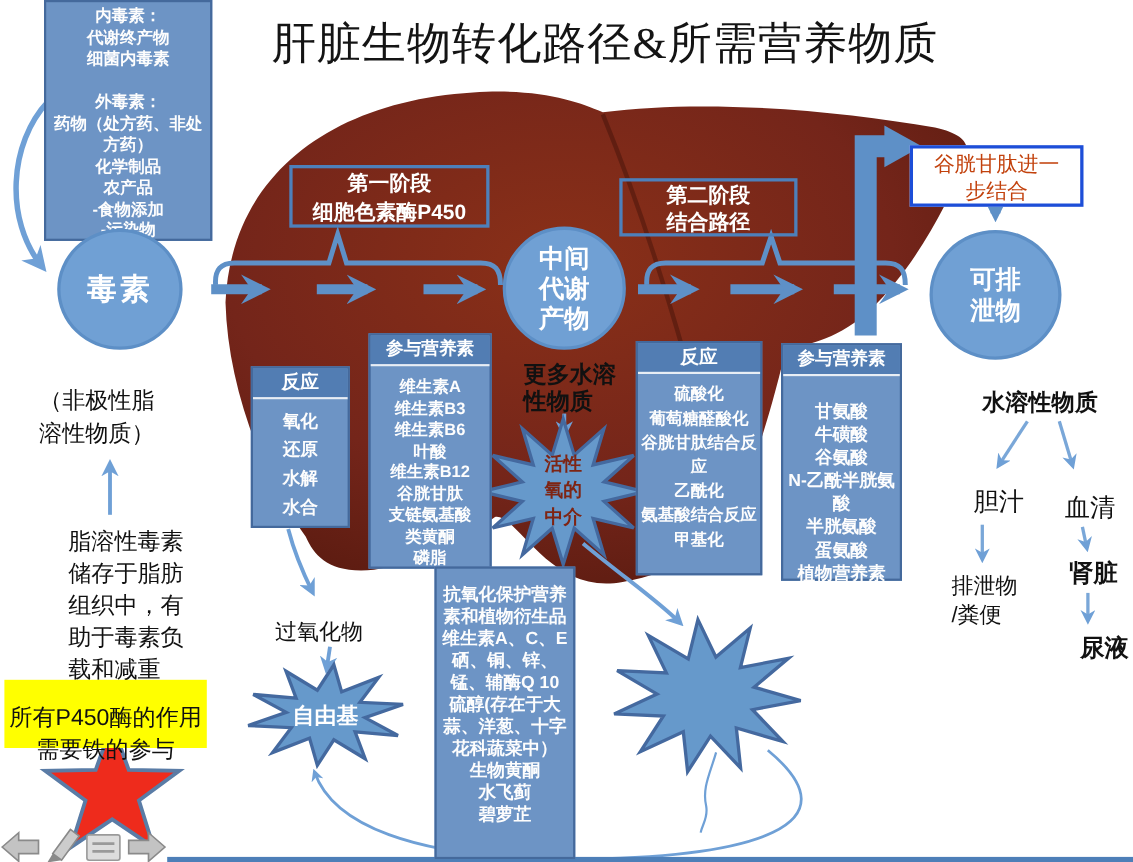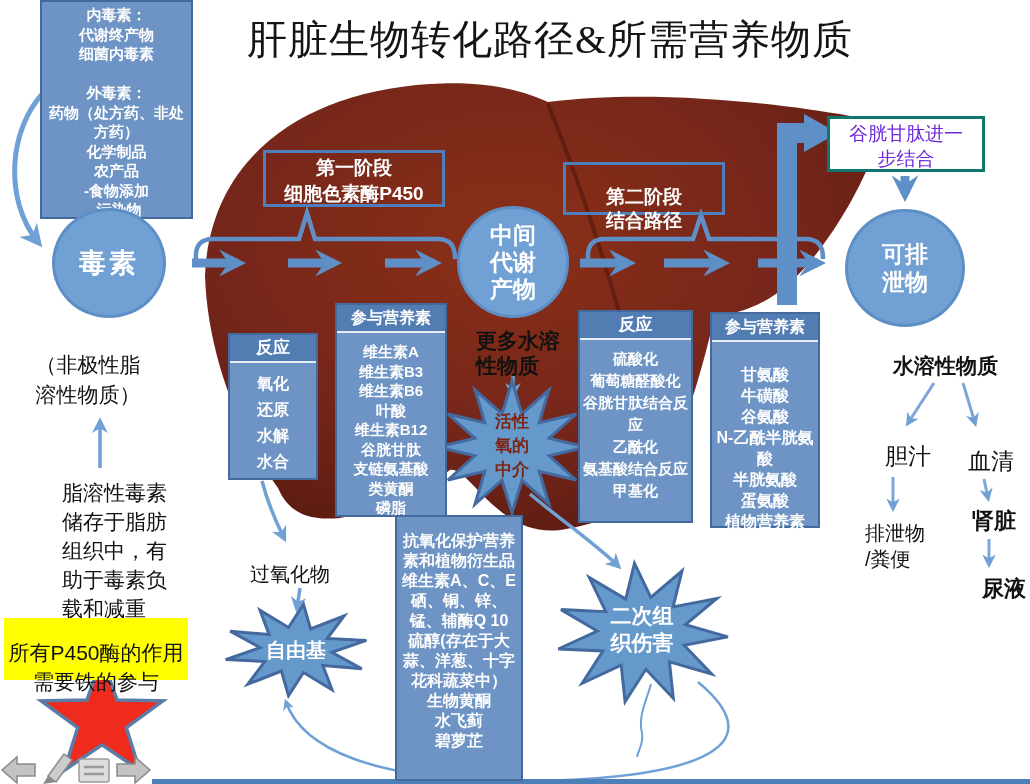--- a/index.html
+++ b/index.html
@@ -15,23 +15,23 @@
   #toxin-box{left:40px;top:0;width:153px;height:219px;font-size:15px;line-height:19.5px;padding-top:3px;font-weight:600;}
   .circle{border-radius:50%;background:#70a0d4;border:3px solid #5d8fc6;color:#ffffff;font-weight:bold;
           display:flex;align-items:center;justify-content:center;text-align:center;}
   #toxins-circle{left:52px;top:208px;width:114px;height:110px;font-size:27px;letter-spacing:3px;}
   #intermediate-circle{left:457px;top:206px;width:112px;height:112px;font-size:23px;line-height:27px;}
   #intermediate-circle span{width:50px;display:inline-block;}
   #excretable-circle{left:845px;top:209px;width:120px;height:118px;font-size:23px;line-height:28px;}
   #excretable-circle span{width:52px;display:inline-block;}
   .stagebox{border:3px solid #4d80bb;background:transparent;color:#ffffff;font-weight:bold;text-align:center;}
   #stage1-box{left:263px;top:150px;width:182px;height:57px;font-size:19px;line-height:26px;padding-top:2px;}
-  #stage2-box{left:563px;top:162px;width:162px;height:53px;font-size:19px;line-height:24px;padding-top:20px;}
-  #glut-box{left:827px;top:116px;width:158px;height:56px;background:#ffffff;border:3px solid #0f766e;
-          color:#6d28d9;font-size:19px;line-height:25px;text-align:center;padding:2px 17px 0 17px;}
+  #stage2-box{left:563px;top:162px;width:162px;height:53px;font-size:19px;line-height:24px;padding-top:2px;}
+  #glut-box{left:827px;top:132px;width:158px;height:56px;background:#ffffff;border:3px solid #1d4ed8;
+          color:#c2410c;font-size:19px;line-height:25px;text-align:center;padding:2px 17px 0 17px;}
   .listbox{font-weight:600;}
   #reactions1{left:228px;top:333px;width:90px;height:147px;}
   #reactions1 .hdr{font-size:17px;line-height:26px;}
   #reactions1 .items{font-size:16px;line-height:26px;padding-top:8px;}
   #nutrients1{left:335px;top:303px;width:112px;height:214px;}
   #nutrients1 .hdr{font-size:16px;line-height:26px;}
   #nutrients1 .items{font-size:15px;line-height:19.5px;padding-top:9px;}
   #reactions2{left:578px;top:310px;width:115px;height:213px;}
   #reactions2 .hdr{font-size:17px;line-height:26px;}
   #reactions2 .items{font-size:15px;line-height:22px;padding-top:8px;}
@@ -224,21 +224,20 @@
 碧萝芷</div>
 
   <div class="abs note" id="fat-note">脂溶性毒素储存于脂肪组织中，有助于毒素负载和减重</div>
   <div class="abs note" id="nonpolar">（非极性脂溶性物质）</div>
   <div class="abs note" id="iron-note">所有P450酶的作用需要铁的参与</div>
   <div class="abs note" id="more-ws">更多水溶性物质</div>
   <div class="abs note" id="peroxide">过氧化物</div>
 
   <div class="abs star-label" id="ros-label">活性氧的中介</div>
   <div class="abs star-label" id="fr-label">自由基</div>
-  <div class="abs star-label" id="sd-label">二次组织伤害</div>
 
   <div class="abs note" id="ws-root">水溶性物质</div>
   <div class="abs note" id="bile">胆汁</div>
   <div class="abs note" id="serum">血清</div>
   <div class="abs note pre" id="excreta">排泄物
 /粪便</div>
   <div class="abs note" id="kidney">肾脏</div>
   <div class="abs note" id="urine">尿液</div>
 
 </div>

